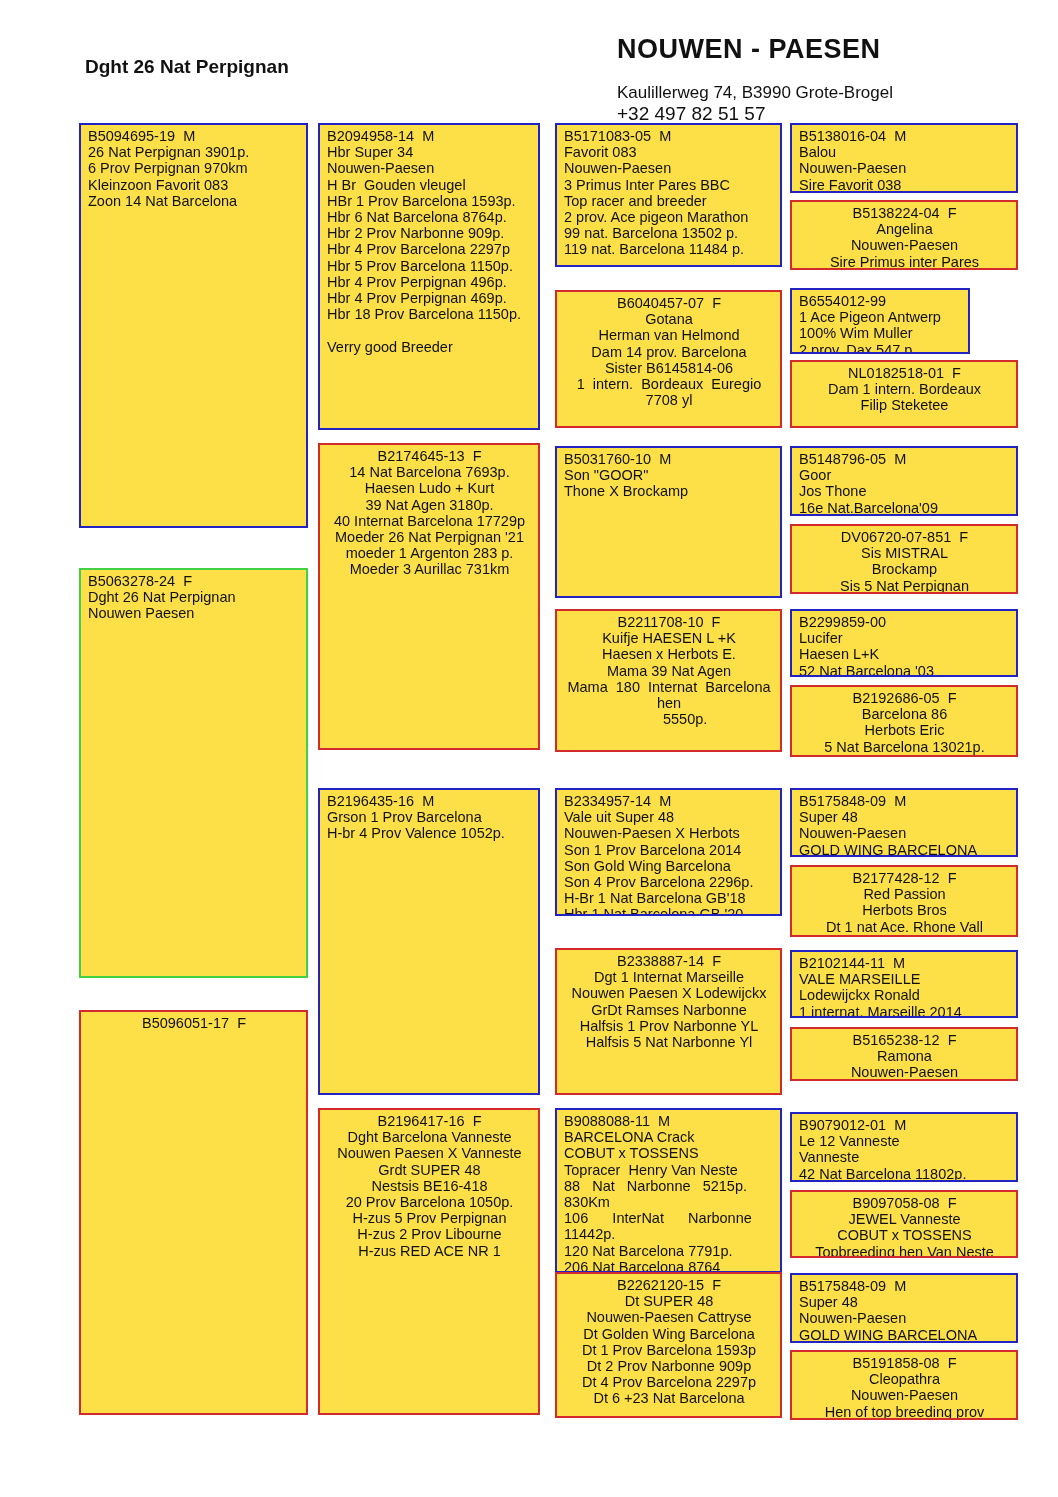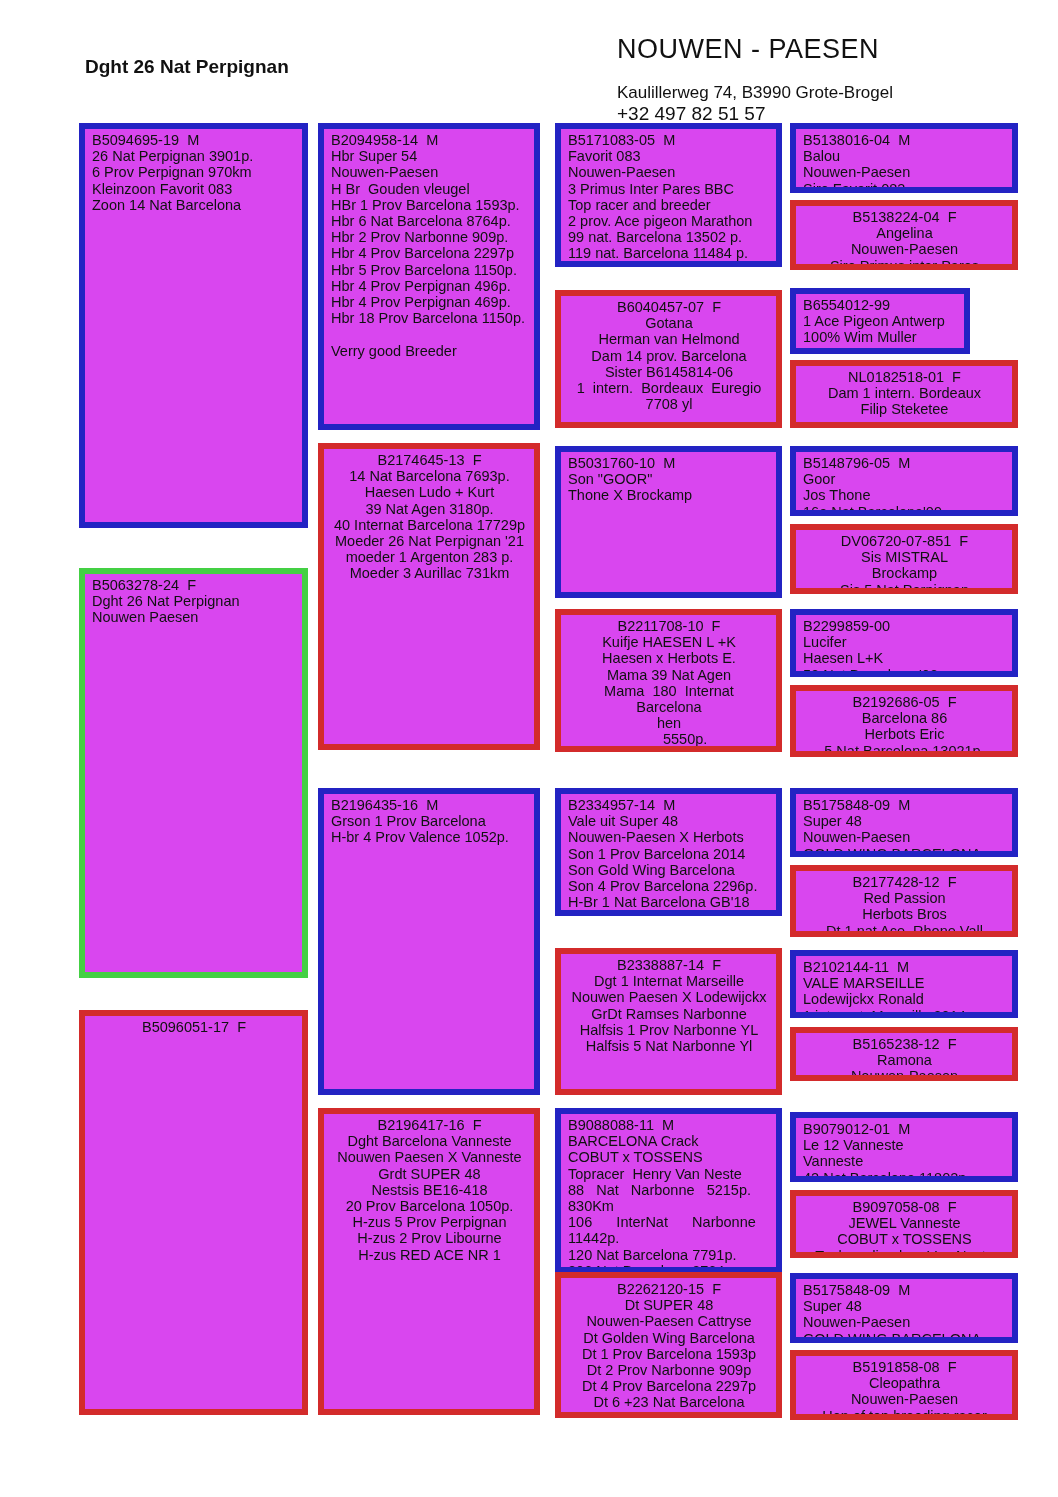--- a/index.html
+++ b/index.html
@@ -1,24 +1,24 @@
 <!DOCTYPE html>
 <html style="--sire-border: #2323c3; --dam-border: #d32b2b; --subject-border: #44d044;"><head>
 <meta charset="utf-8">
 <style>
   html,body{margin:0;padding:0;background:#ffffff;}
   body{width:1058px;height:1497px;position:relative;font-family:"Liberation Sans",sans-serif;color:#111;}
   .page{position:absolute;inset:0;background:#fff;}
   .hdr-left-title{position:absolute;left:85px;top:56px;font-size:19px;font-weight:bold;}
   .hdr-left-ring{position:absolute;left:85px;top:90px;font-size:19px;margin-top:43px;}
-  .hdr-loft-name{position:absolute;left:617px;top:34px;font-size:27px;font-weight:normal;letter-spacing:.5px;}
+  .hdr-loft-name{position:absolute;left:617px;top:34px;font-size:27px;font-weight:bold;letter-spacing:.5px;}
   .hdr-loft-address{position:absolute;left:617px;top:83px;font-size:17px;}
   .hdr-loft-phone{position:absolute;left:617px;top:103px;font-size:19px;}
-  .box{position:absolute;border:6px solid #a21caf;box-sizing:border-box;padding:3px 6px 16px 7px;
-       font-size:14.5px;line-height:16.2px;overflow:hidden;background:#d946ef;}
+  .box{position:absolute;border:2px solid #a21caf;box-sizing:border-box;padding:3px 6px 16px 7px;
+       font-size:14.5px;line-height:16.2px;overflow:hidden;background:#fde047;}
   .box .line{white-space:pre-wrap;}
   .blue{border-color:var(--sire-border,#2323c3);}
   .red{border-color:var(--dam-border,#d32b2b);text-align:center;}
   .green{border-color:var(--subject-border,#44d044);}
 </style>
 </head>
 <body>
 
 <div class="page">
 
@@ -39,21 +39,21 @@
       <div class="line">B5063278-24  F</div>
       <div class="line">Dght 26 Nat Perpignan</div>
       <div class="line">Nouwen Paesen</div>
     </div>
   <div class="box red" style="left:79px;top:1010px;width:229px;height:405px">
       <div class="line">B5096051-17  F</div>
     </div>
 
   <div class="box blue" style="left:318px;top:123px;width:222px;height:307px">
       <div class="line">B2094958-14  M</div>
-      <div class="line">Hbr Super 54</div>
+      <div class="line">Hbr Super 34</div>
       <div class="line">Nouwen-Paesen</div>
       <div class="line">H Br  Gouden vleugel</div>
       <div class="line">HBr 1 Prov Barcelona 1593p.</div>
       <div class="line">Hbr 6 Nat Barcelona 8764p.</div>
       <div class="line">Hbr 2 Prov Narbonne 909p.</div>
       <div class="line">Hbr 4 Prov Barcelona 2297p</div>
       <div class="line">Hbr 5 Prov Barcelona 1150p.</div>
       <div class="line">Hbr 4 Prov Perpignan 496p.</div>
       <div class="line">Hbr 4 Prov Perpignan 469p.</div>
       <div class="line">Hbr 18 Prov Barcelona 1150p.</div>
@@ -158,21 +158,21 @@
       <div class="line">Dt 1 Prov Barcelona 1593p</div>
       <div class="line">Dt 2 Prov Narbonne 909p</div>
       <div class="line">Dt 4 Prov Barcelona 2297p</div>
       <div class="line">Dt 6 +23 Nat Barcelona</div>
     </div>
 
   <div class="box blue" style="left:790px;top:123px;width:228px;height:70px">
       <div class="line">B5138016-04  M</div>
       <div class="line">Balou</div>
       <div class="line">Nouwen-Paesen</div>
-      <div class="line">Sire Favorit 083</div>
+      <div class="line">Sire Favorit 038</div>
     </div>
   <div class="box red" style="left:790px;top:200px;width:228px;height:70px">
       <div class="line">B5138224-04  F</div>
       <div class="line">Angelina</div>
       <div class="line">Nouwen-Paesen</div>
       <div class="line">Sire Primus inter Pares</div>
     </div>
   <div class="box blue" style="left:790px;top:288px;width:180px;height:66px">
       <div class="line">B6554012-99</div>
       <div class="line">1 Ace Pigeon Antwerp</div>
@@ -247,16 +247,16 @@
   <div class="box blue" style="left:790px;top:1273px;width:228px;height:70px">
       <div class="line">B5175848-09  M</div>
       <div class="line">Super 48</div>
       <div class="line">Nouwen-Paesen</div>
       <div class="line">GOLD WING BARCELONA</div>
     </div>
   <div class="box red" style="left:790px;top:1350px;width:228px;height:70px">
       <div class="line">B5191858-08  F</div>
       <div class="line">Cleopathra</div>
       <div class="line">Nouwen-Paesen</div>
-      <div class="line">Hen of top breeding racer</div>
+      <div class="line">Hen of top breeding prov</div>
     </div>
 
 </div>
 
 </body></html>

